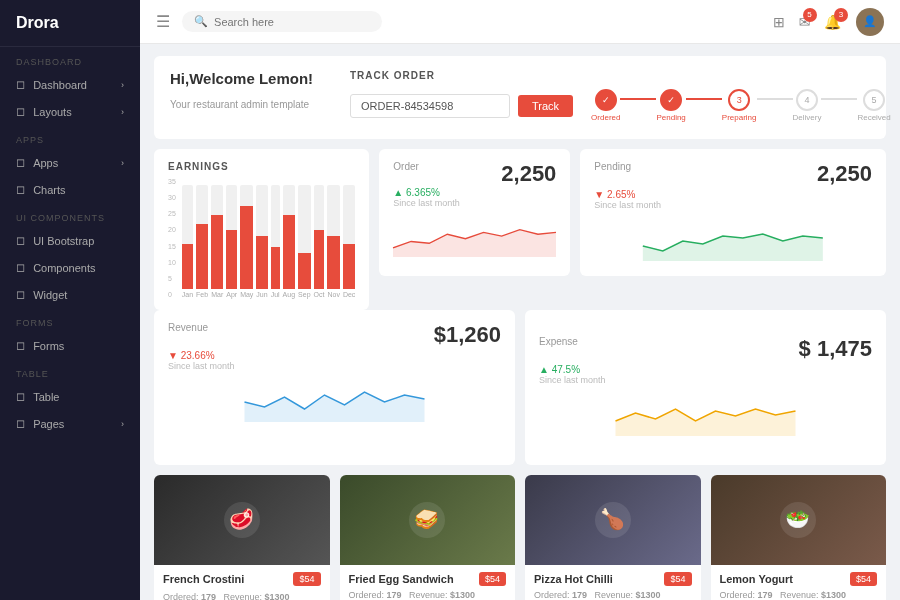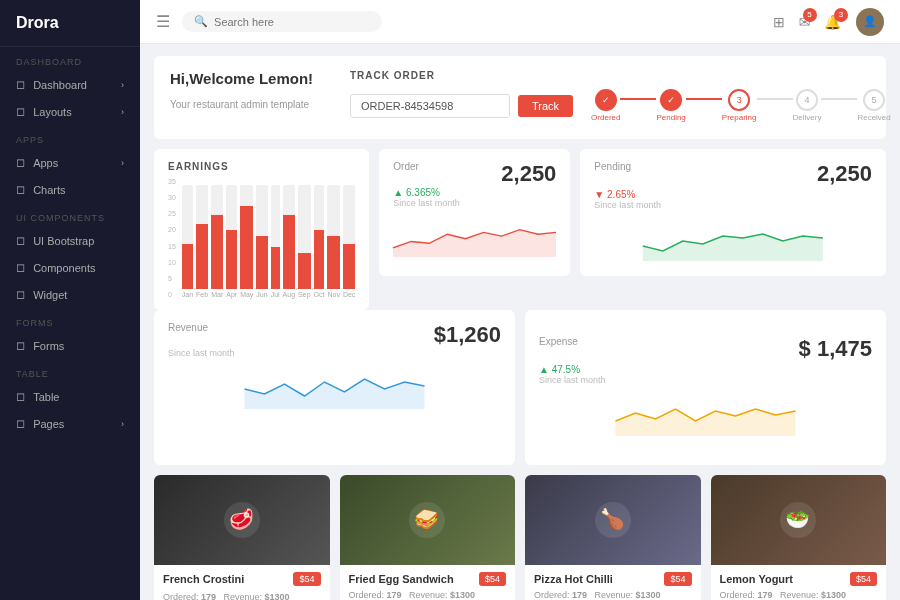--- a/index.html
+++ b/index.html
@@ -264,20 +264,21 @@
       </div>
     </div>
 
     <div style="display:grid;grid-template-columns:1fr 1fr;gap:10px;margin-bottom:10px;margin-top:-10px;">
 
       <div style="background:#fff;border-radius:6px;padding:12px 14px;">
         <div style="display:flex;justify-content:space-between;align-items:flex-start;">
           <span style="font-size:10px;color:#999;">Revenue</span>
           <span style="font-size:22px;font-weight:600;color:#333;">$1,260</span>
         </div>
+        <div style="color:#e74c3c;font-size:10px;margin-top:2px;">▼ 23.66%</div>
         <div style="font-size:9px;color:#bbb;margin-bottom:6px;">Since last month</div>
         <svg width="100%" height="45" viewBox="0 0 180 45">
           <polyline points="0,25 20,30 40,20 60,32 80,18 100,28 120,15 140,25 160,18 180,22" fill="none" stroke="#3498db" stroke-width="1.5"></polyline>
           <polygon points="0,25 20,30 40,20 60,32 80,18 100,28 120,15 140,25 160,18 180,22 180,45 0,45" fill="rgba(52,152,219,0.15)"></polygon>
         </svg>
       </div>
 
       <div style="background:#fff;border-radius:6px;padding:26px 14px;">
         <div style="display:flex;justify-content:space-between;align-items:flex-start;">
           <span style="font-size:10px;color:#999;">Expense</span>

